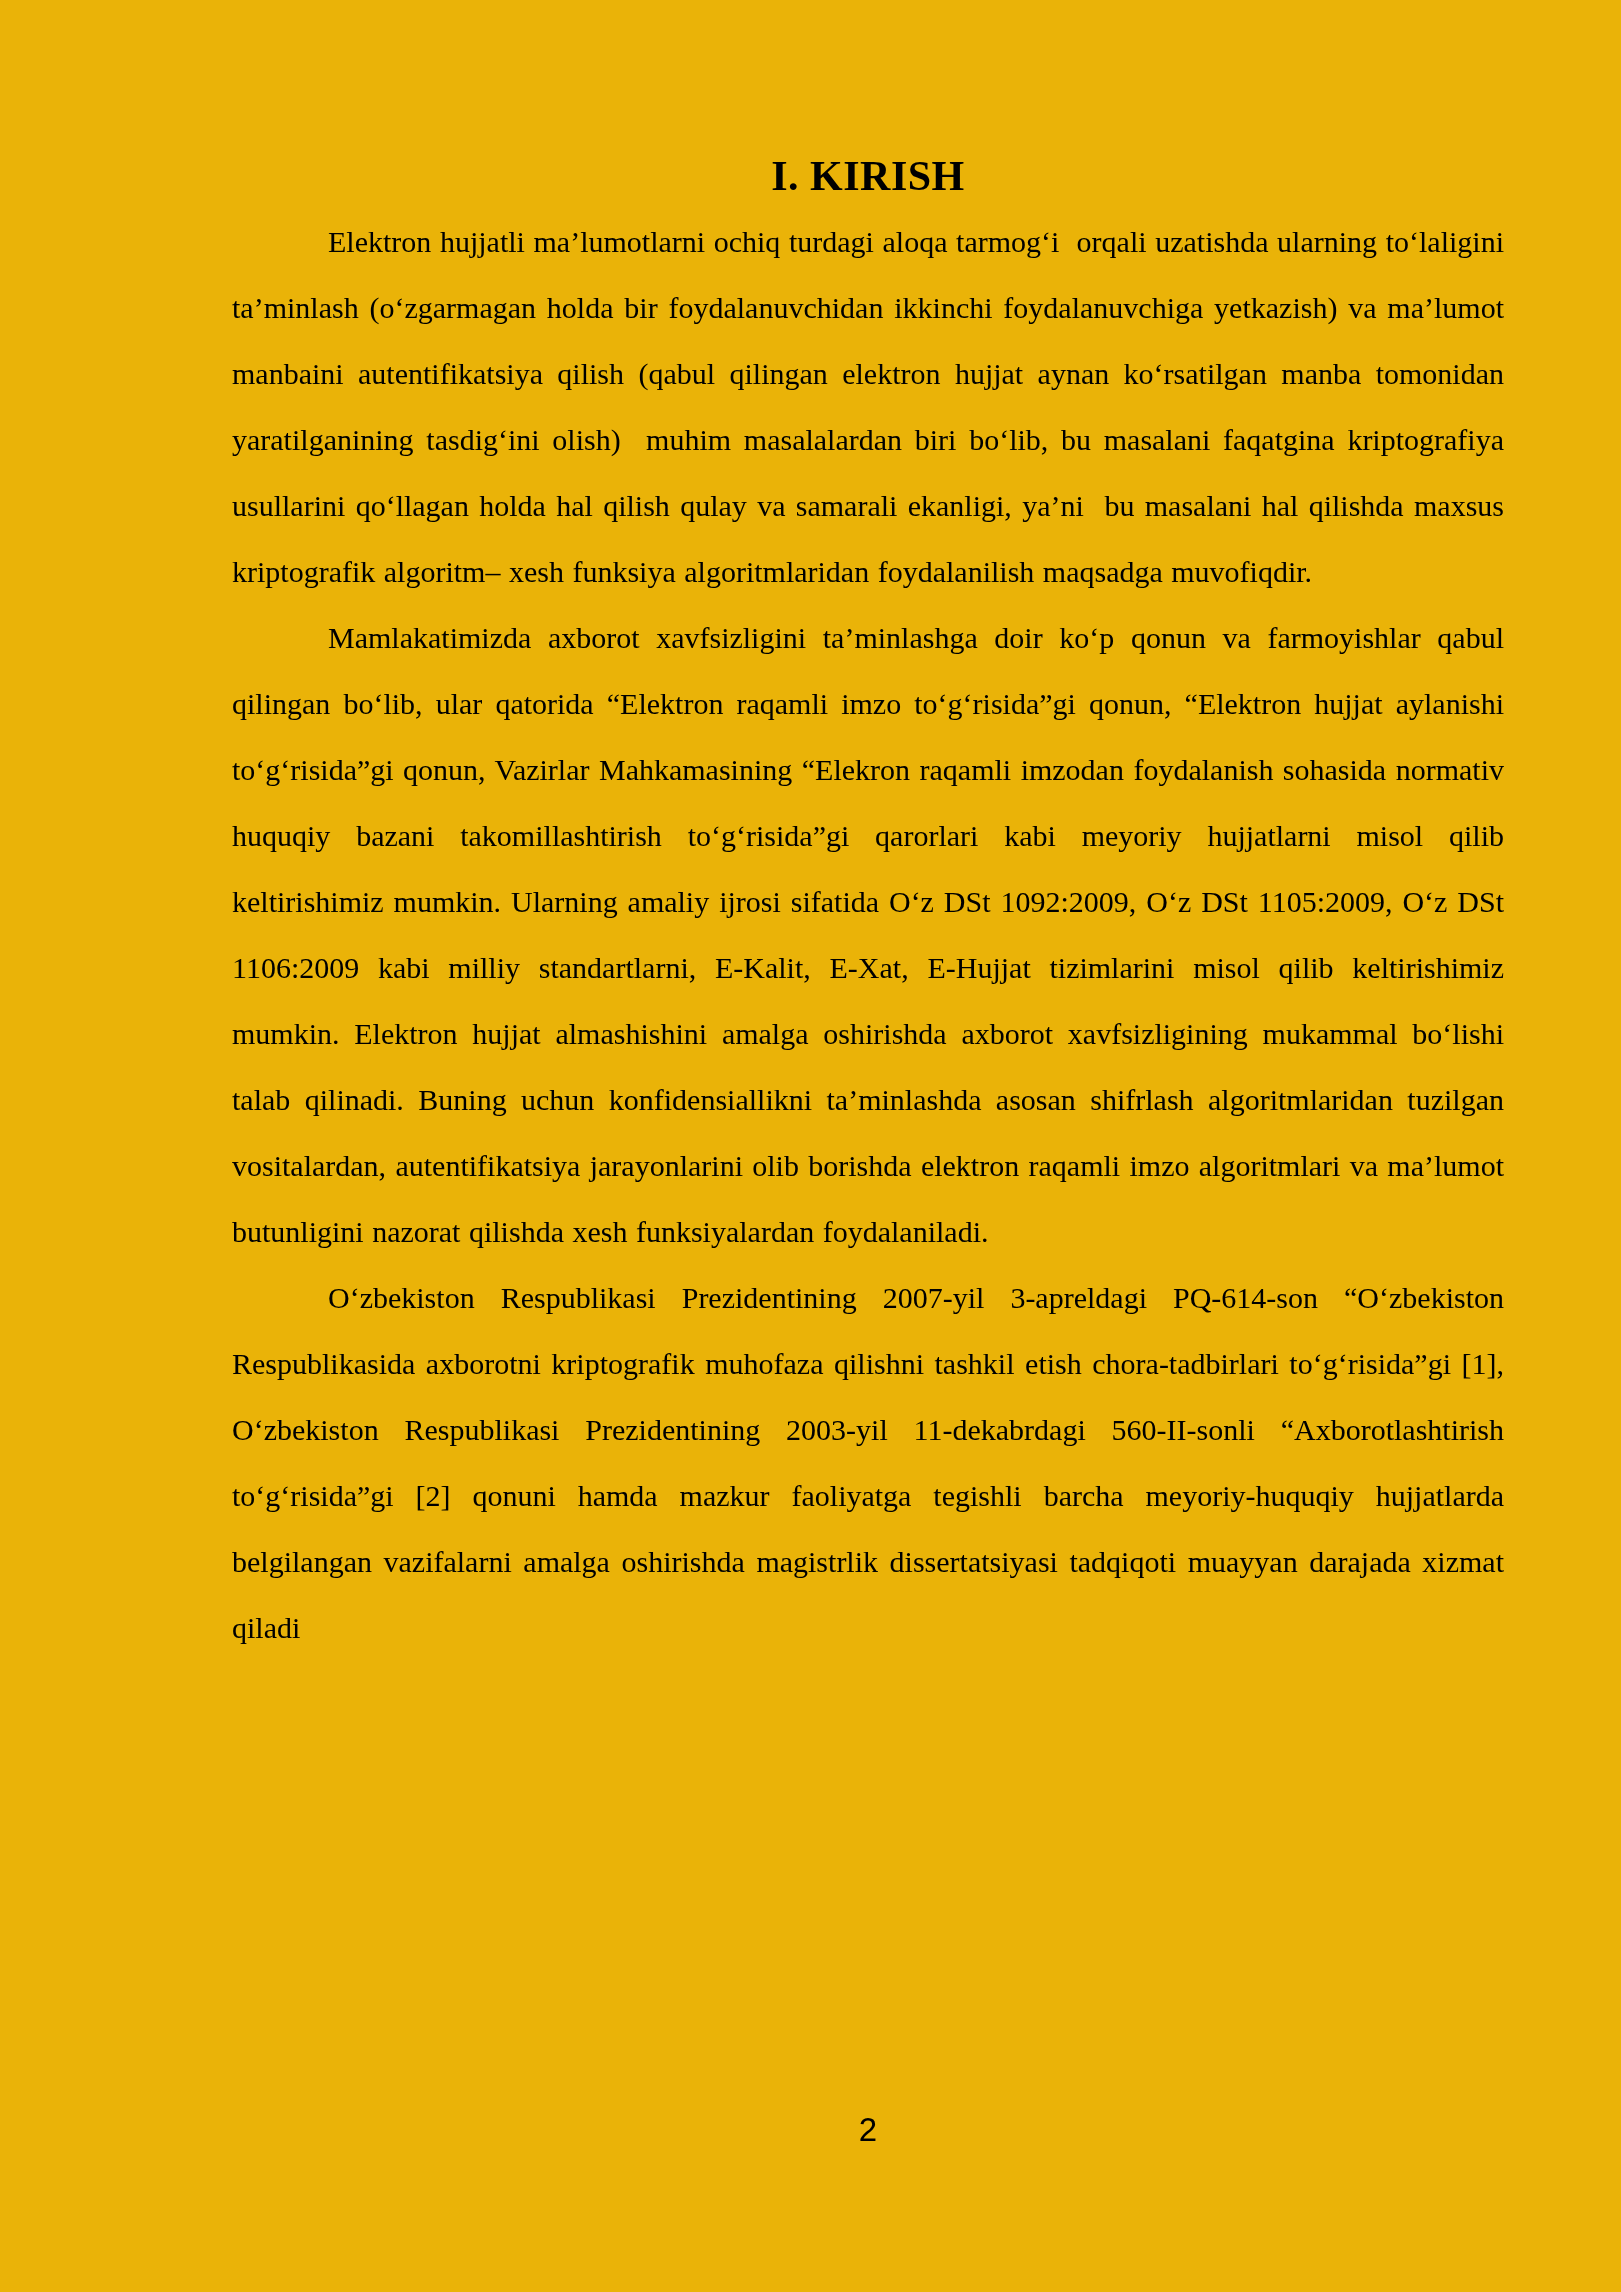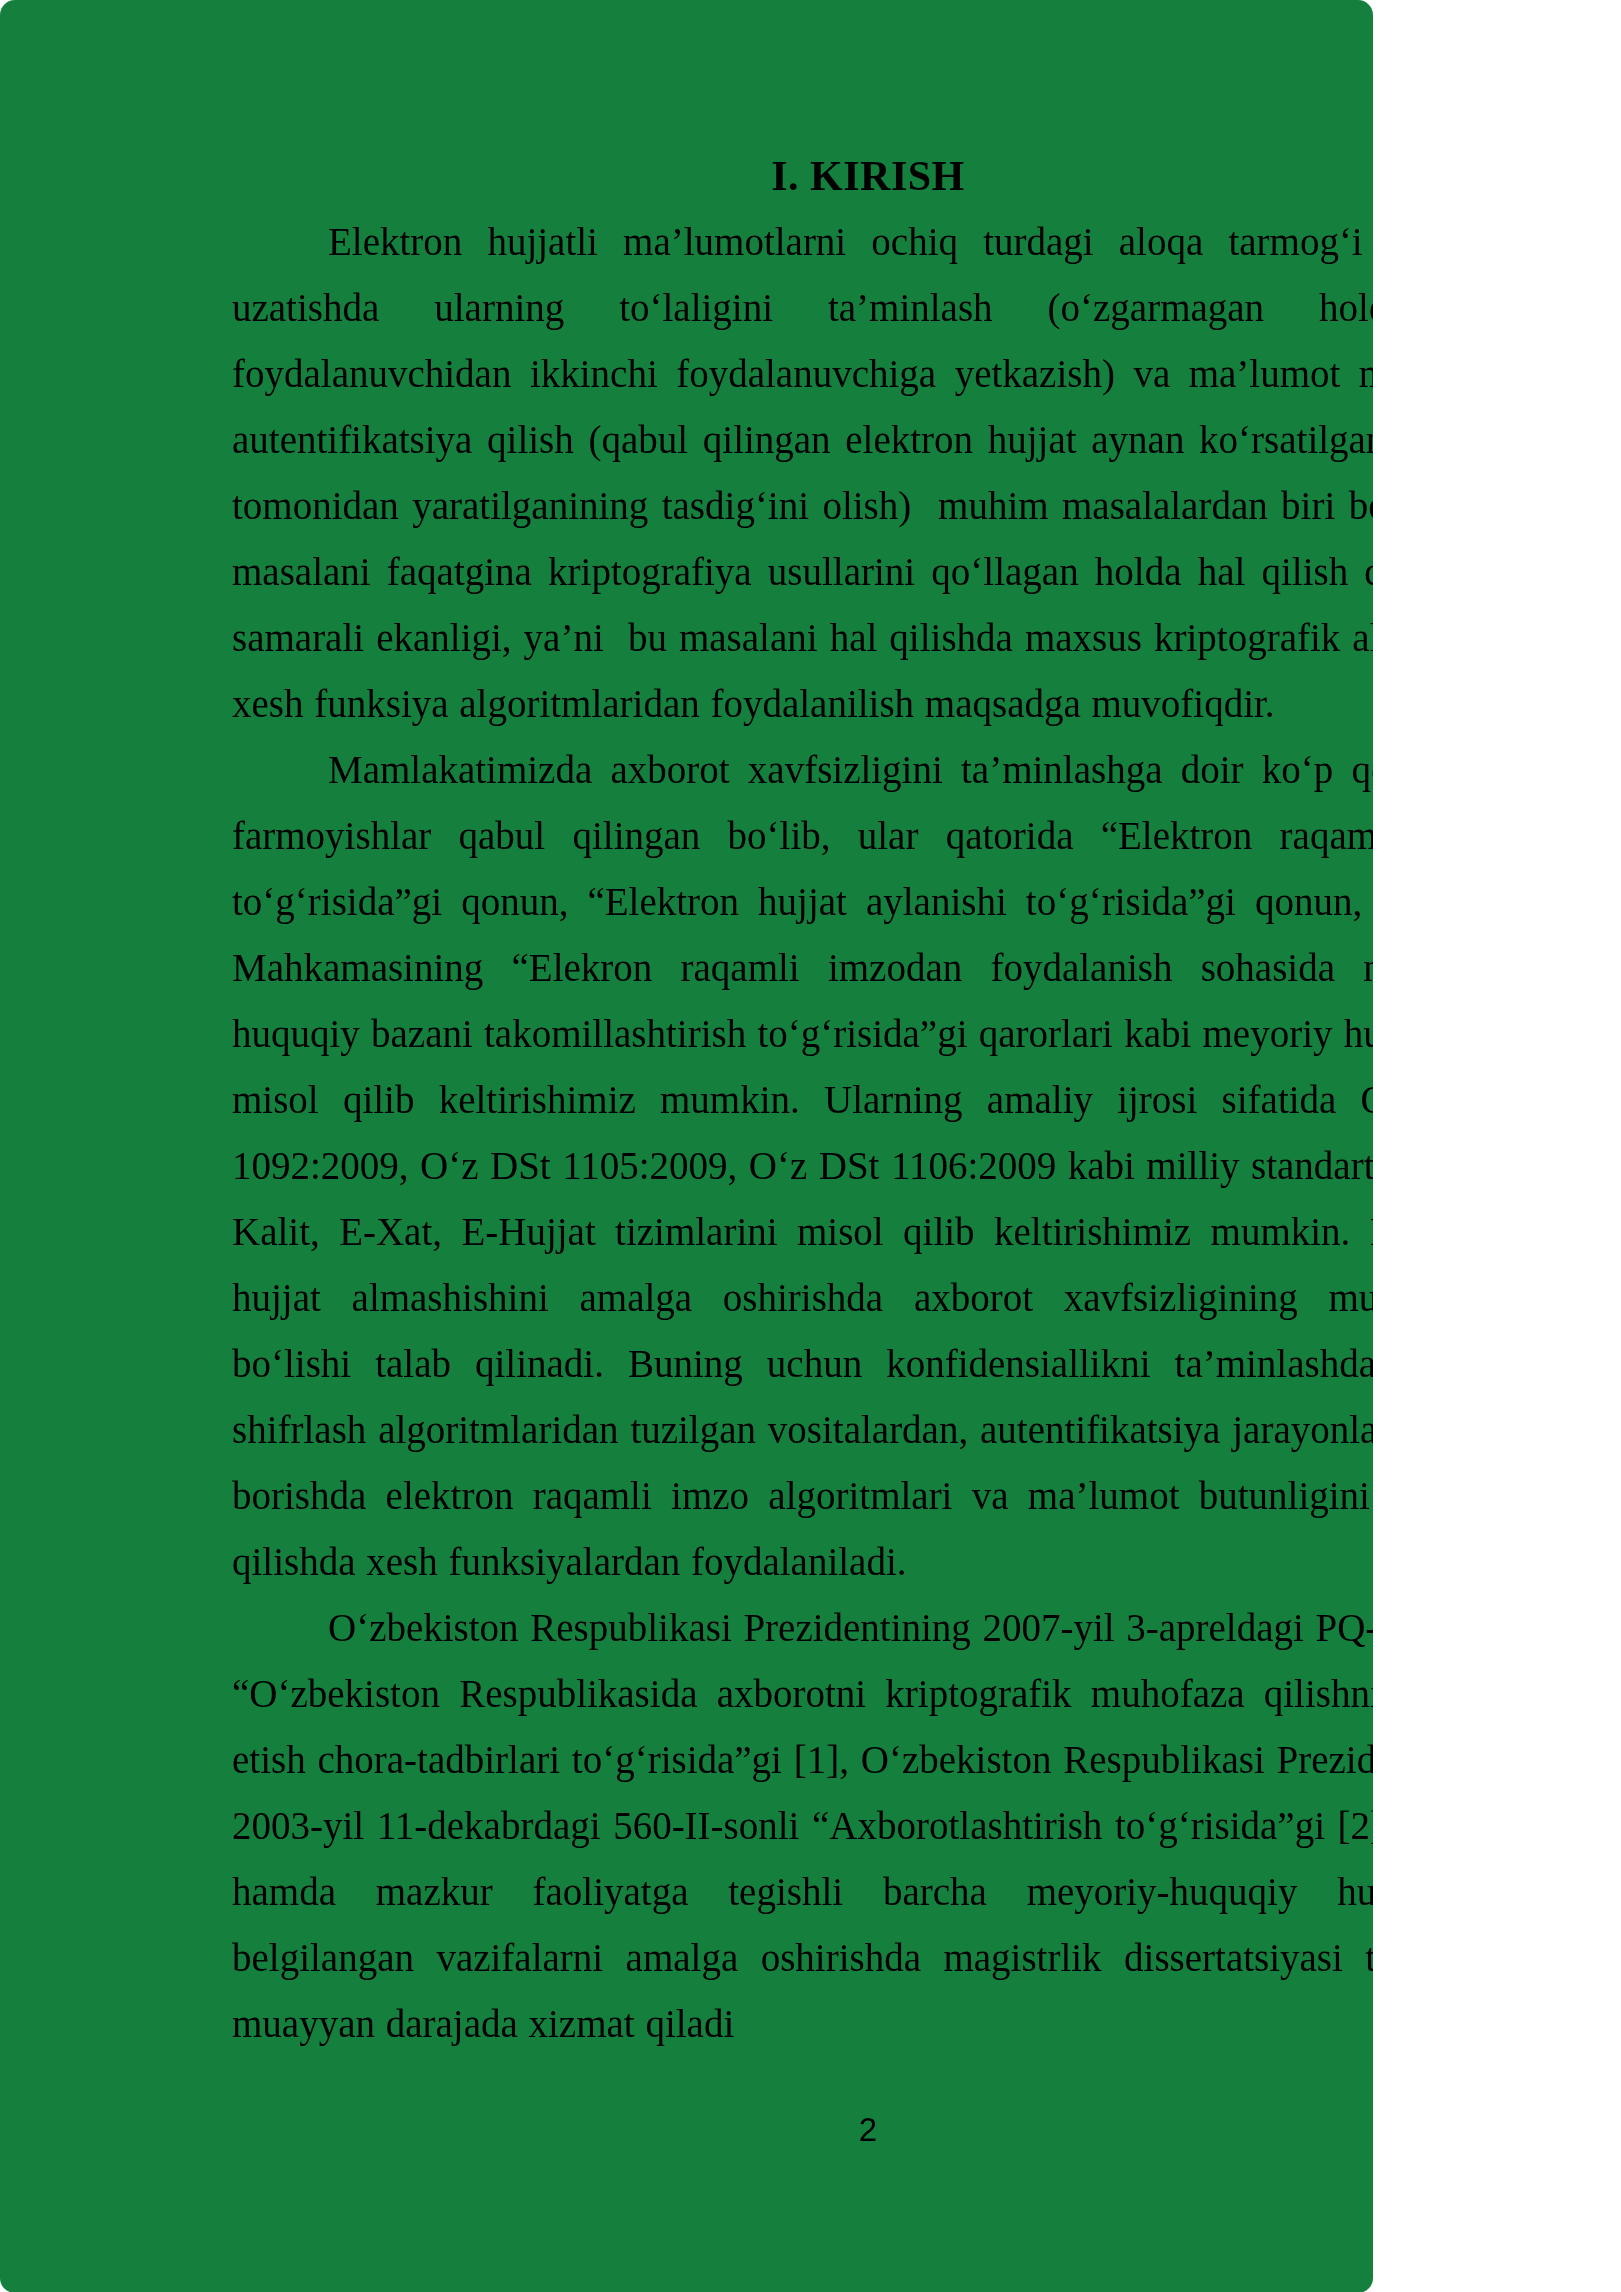--- a/index.html
+++ b/index.html
@@ -2,45 +2,44 @@
 <html><head>
 <meta charset="utf-8">
 <style>
   html, body {
     margin: 0;
     padding: 0;
     background: #ffffff;
   }
   .page {
     position: relative;
-    width: 1373px;
+    width: 1621px;
     height: 2293px;
-    background: #15803d;
+    background: #eab308;
     color: #000000;
     font-family: "Liberation Serif", "DejaVu Serif", serif;
     overflow: hidden;
-    border-radius: 15px;
   }
   .content {
     position: absolute;
     left: 232px;
     top: 143px;
     width: 1272px;
   }
   .doc-title {
     font-size: 42px;
     font-weight: bold;
     line-height: 66px;
     text-align: center;
     margin: 0;
     padding: 0;
     letter-spacing: 0.5px;
   }
   .para {
-    font-size: 39px;
+    font-size: 30px;
     line-height: 66px;
     text-align: justify;
     text-justify: inter-word;
     text-indent: 96px;
     margin: 0;
     padding: 0;
     white-space: pre-wrap;
     word-spacing: 1px;
   }
   .page-footer {

